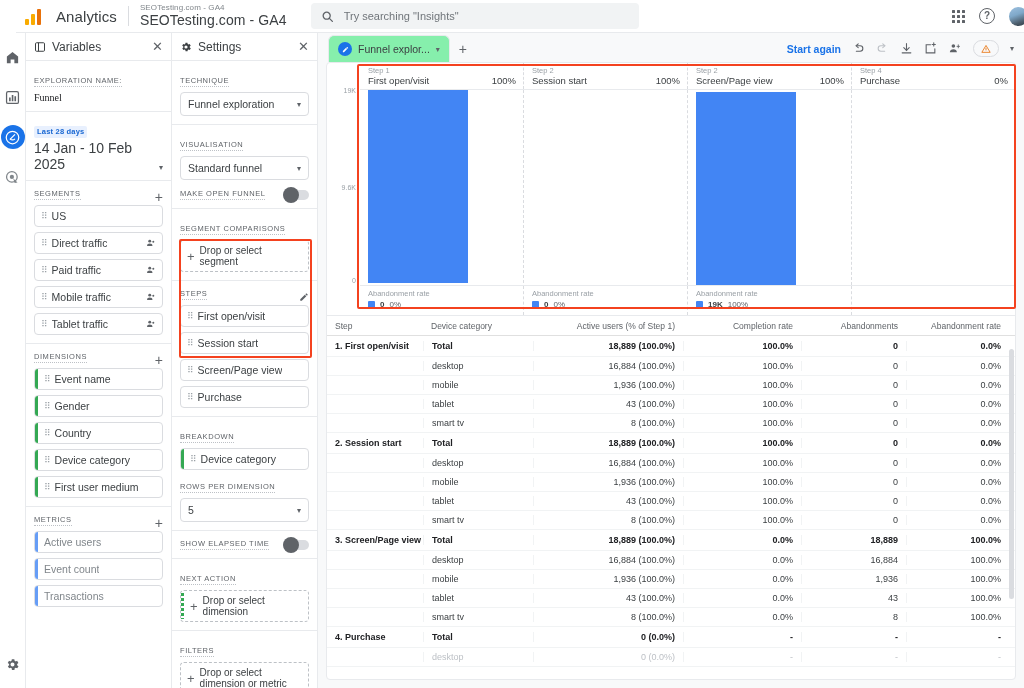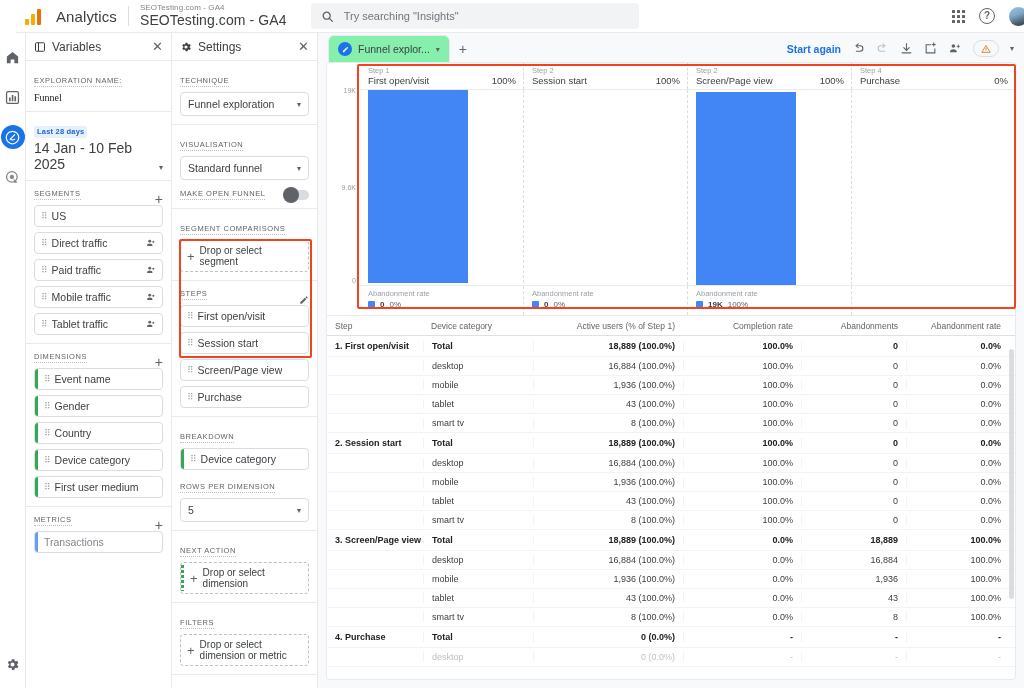--- a/index.html
+++ b/index.html
@@ -73,21 +73,21 @@
     border-bottom: 1px solid #e8eaed; gap: 6px;
   }
   .panel-head .ttl { font-size: 12px; color: #3c4043; }
   .panel-head .x { margin-left: auto; font-size: 13px; color: #5f6368; cursor: pointer; line-height: 1; }
   .sec { padding: 8px; border-bottom: 1px solid #e8eaed; }
   .sec.nb { border-bottom: none; }
   .lbl {
     font-size: 7.5px; letter-spacing: .55px; color: #5f6368; text-transform: uppercase;
     border-bottom: 1px dotted #bdc1c6; display: inline-block; padding-bottom: 1px; margin-bottom: 5px;
   }
-  .lbl-row { display: flex; align-items: flex-end; justify-content: space-between; gap: 18px; }
+  .lbl-row { display: flex; align-items: center; justify-content: space-between; gap: 18px; }
   .plus { font-size: 14px; color: #5f6368; line-height: 11px; cursor: pointer; }
   .expl-name { font-size: 10px; color: #202124; font-family: Liberation Serif, serif; }
   .date-chip {
     display: inline-block; background: #e8f0fe; color: #1967d2; font-size: 7.5px;
     padding: 1.5px 3px; border-radius: 2px; font-weight: 700; letter-spacing: .2px;
   }
   .date-row { display: flex; align-items: flex-end; }
   .date-txt { font-size: 14px; color: #3c4043; margin-top: 2px; }
   .caret { margin-left: auto; font-size: 8px; color: #5f6368; }
 
@@ -392,20 +392,26 @@
         <span class="txt">First user medium</span>
       </div>
     </div>
 
     <div class="sec nb">
       <div class="lbl-row">
         <span class="lbl">METRICS</span>
         <span class="plus">+</span>
       </div>
       <div class="chip met">
+        <span class="txt">Active users</span>
+      </div>
+      <div class="chip met">
+        <span class="txt">Event count</span>
+      </div>
+      <div class="chip met">
         <span class="txt">Transactions</span>
       </div>
     </div>
   </div>
 
   <div class="panel-settings">
     <div class="panel-head">
       <svg width="12" height="12" viewBox="0 0 24 24" fill="#3c4043">
         <path d="M19.4 13a7.6 7.6 0 000-2l2-1.6-2-3.4-2.4 1a7.6 7.6 0 00-1.7-1l-.4-2.6h-4l-.4 2.6a7.6 7.6 0 00-1.7 1l-2.4-1-2 3.4L6.6 11a7.6 7.6 0 000 2l-2 1.6 2 3.4 2.4-1a7.6 7.6 0 001.7 1l.4 2.6h4l.4-2.6a7.6 7.6 0 001.7-1l2.4 1 2-3.4zM12 15.2A3.2 3.2 0 1115.2 12 3.2 3.2 0 0112 15.2z"></path>
       </svg>
@@ -472,20 +478,26 @@
         <span class="dots">⠿</span>
         <span class="txt">Device category</span>
       </div>
       <div class="lbl" style="margin-top:7px">ROWS PER DIMENSION</div>
       <div class="select">
         <span>5</span>
         <span class="ar">▾</span>
       </div>
     </div>
 
+    <div class="sec">
+      <div class="toggle-row">
+        <span class="lbl" style="margin-bottom:0">SHOW ELAPSED TIME</span>
+        <span class="toggle"></span>
+      </div>
+    </div>
 
     <div class="sec">
       <div class="lbl">NEXT ACTION</div>
       <div class="dropzone greenbar">
         <span class="p">+</span>
         <span>Drop or select dimension</span>
       </div>
     </div>
 
     <div class="sec">

